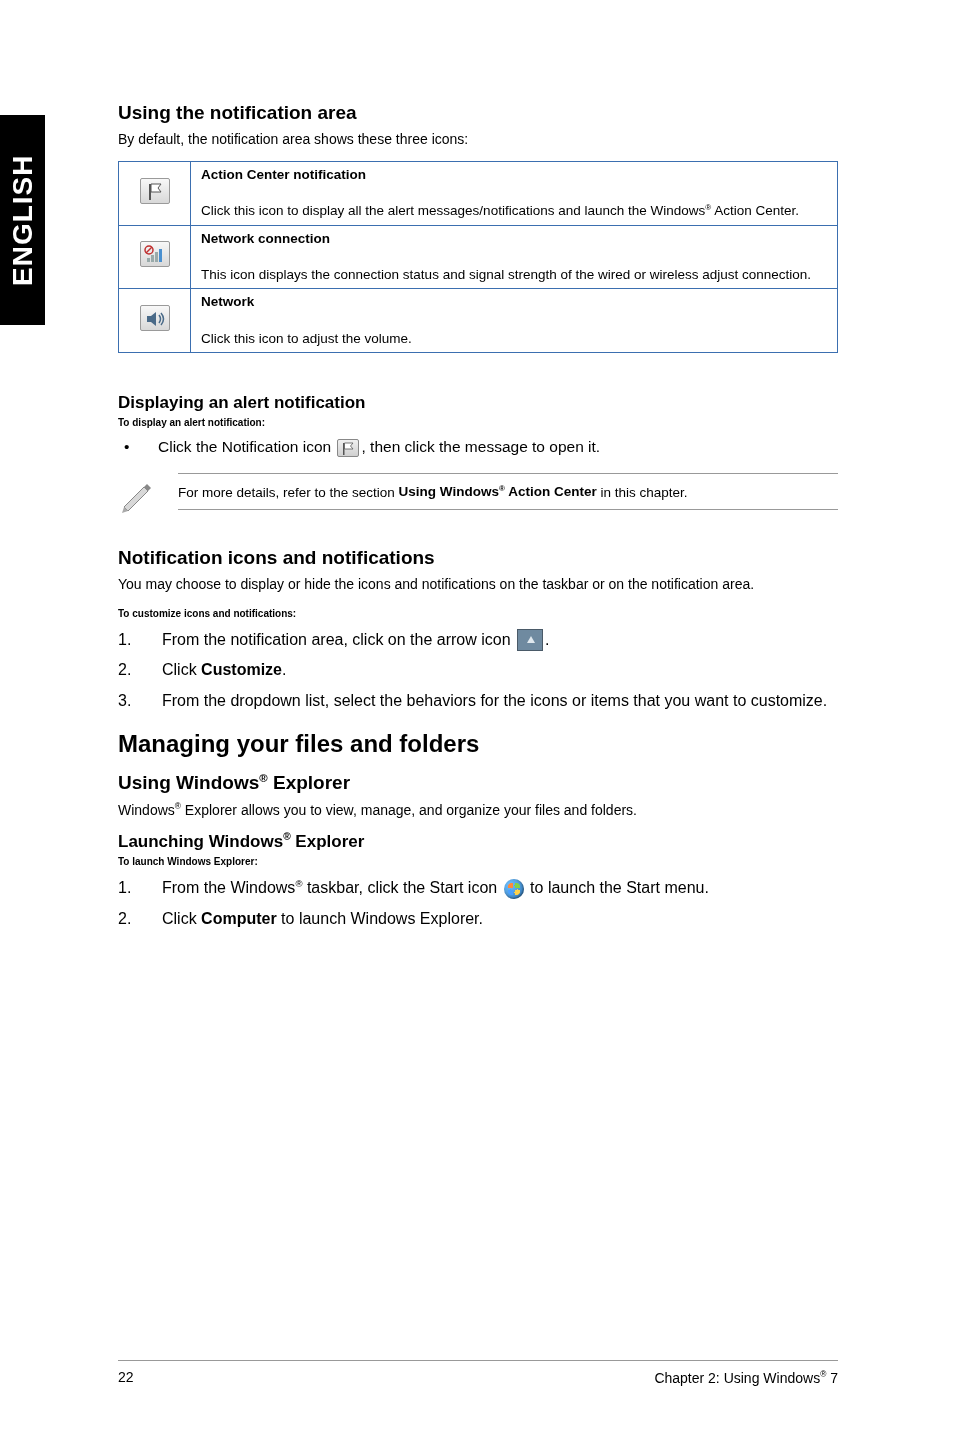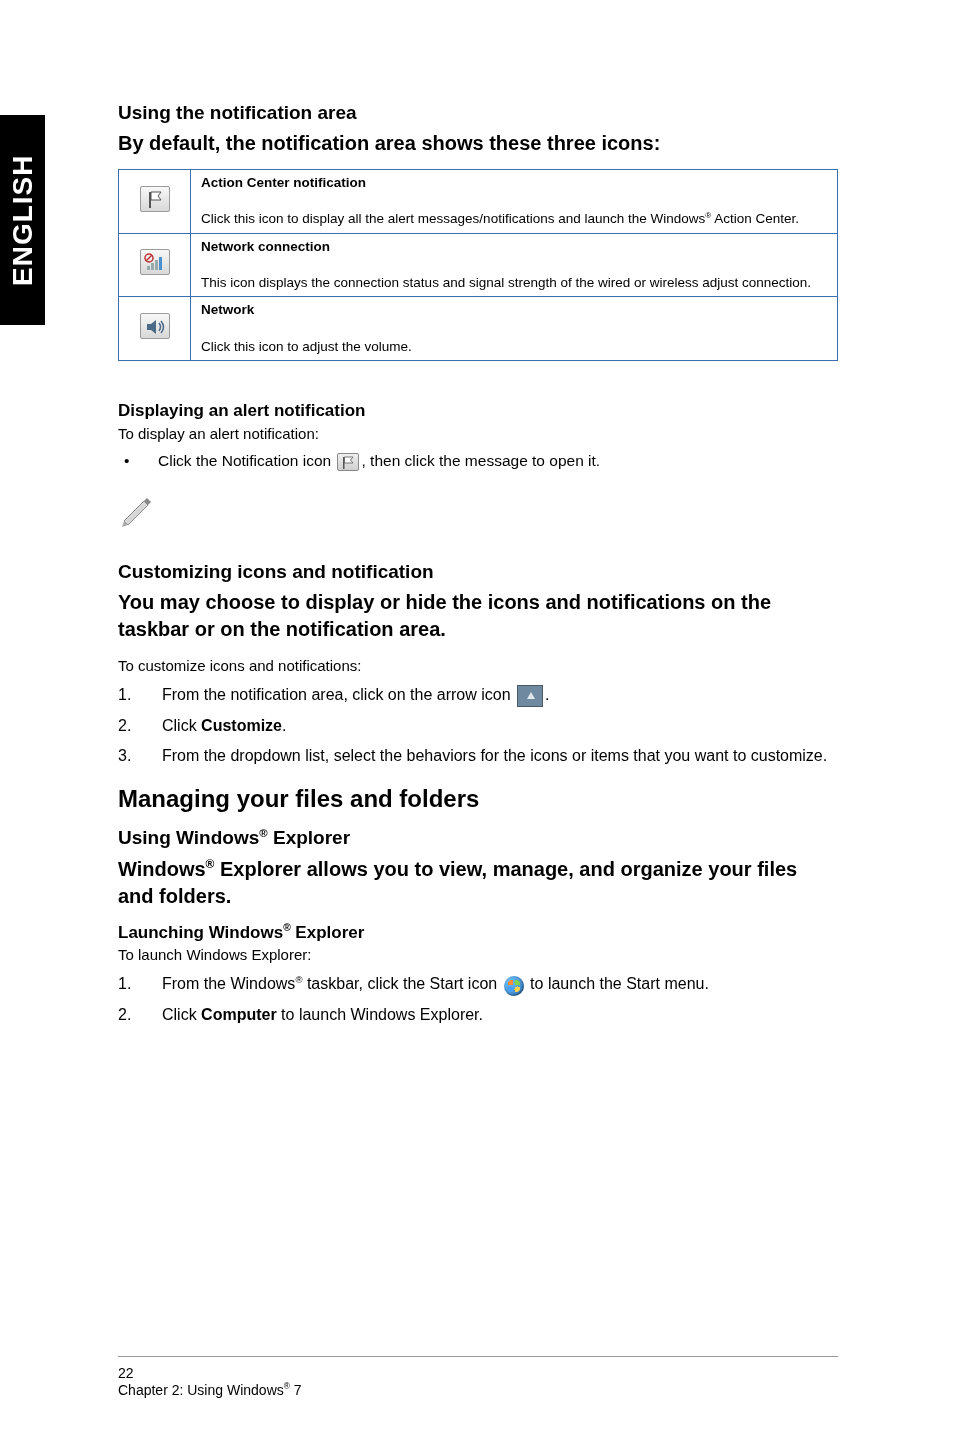--- a/index.html
+++ b/index.html
@@ -35,24 +35,23 @@
     left: 118px;
     top: 102px;
     width: 720px;
   }
   h2.section {
     font-size: 19px;
     font-weight: bold;
     margin-bottom: 6px;
   }
   p.body {
-    font-size: 20px;
+    font-size: 14px;
     margin-bottom: 12px;
     line-height: 1.35;
-    font-weight: bold;
   }
   table.icons {
     width: 100%;
     border-collapse: collapse;
     margin-top: 6px;
     margin-bottom: 40px;
   }
   table.icons td {
     border: 1.5px solid #3b6fb0;
     padding: 4px 10px;
@@ -75,22 +74,22 @@
     border-radius: 2px;
     position: relative;
   }
   .icon-flag svg, .icon-net svg, .icon-vol svg { position:absolute; left:0; top:0; }
   h3.sub {
     font-size: 17px;
     font-weight: bold;
     margin-bottom: 4px;
   }
   p.bold {
-    font-weight: normal;
-    font-size: 15px;
+    font-weight: bold;
+    font-size: 10px;
     margin-bottom: 10px;
   }
   .bullet-row {
     font-size: 15.5px;
     margin-bottom: 16px;
     display: flex;
     align-items: center;
   }
   .bullet-row .dot { width: 40px; padding-left: 6px; }
   .small-flag {
@@ -164,28 +163,27 @@
       radial-gradient(circle at 25% 25%, #ff8a3a 0 3px, transparent 3px),
       radial-gradient(circle at 75% 25%, #7fd24a 0 3px, transparent 3px),
       radial-gradient(circle at 25% 75%, #4aa0ff 0 3px, transparent 3px),
       radial-gradient(circle at 75% 75%, #ffd24a 0 3px, transparent 3px);
     border-radius:50%;
   }
   sup.reg { font-size: 0.6em; vertical-align: super; }
   .footer {
     position: absolute;
     left: 118px;
-    bottom: 40px;
+    bottom: 52px;
     width: 720px;
     border-top: 1px solid #999;
     padding-top: 8px;
     font-size: 14px;
     display: flex;
     justify-content: space-between;
-    flex-direction: column;
   }
   .pencil {
     width: 38px; height: 38px;
   }
 </style>
 </head>
 <body>
 
 <div class="side-tab">ENGLISH</div>
 
@@ -259,23 +257,26 @@
   </div>
 
   <div class="note-box">
     <div class="note-icon">
       <svg class="pencil" viewBox="0 0 38 38">
         <path d="M6 30 L26 10 L30 14 L10 34 Z" fill="#d8d8d8" stroke="#888" stroke-width="1"></path>
         <path d="M6 30 L10 34 L4 36 Z" fill="#aaa"></path>
         <path d="M26 10 L30 14 L33 11 L29 7 Z" fill="#888"></path>
       </svg>
     </div>
+    <div class="note-text">
+      <span>For more details, refer to the section </span><strong><span>Using Windows</span><sup class="reg">®</sup><span> Action Center</span></strong><span> in this chapter.</span>
+    </div>
   </div>
 
-  <h2 class="section">Customizing icons and notification</h2>
+  <h2 class="section">Notification icons and notifications</h2>
   <p class="body">You may choose to display or hide the icons and notifications on the taskbar or on the notification area.</p>
   <p class="bold" style="margin-top:14px;">To customize icons and notifications:</p>
 
   <ol class="steps">
     <li>
       <span>From the notification area, click on the arrow icon </span><span class="arrow-icon"></span><span>.</span>
     </li>
     <li>
       <span>Click </span><strong>Customize</strong><span>.</span>
     </li>

